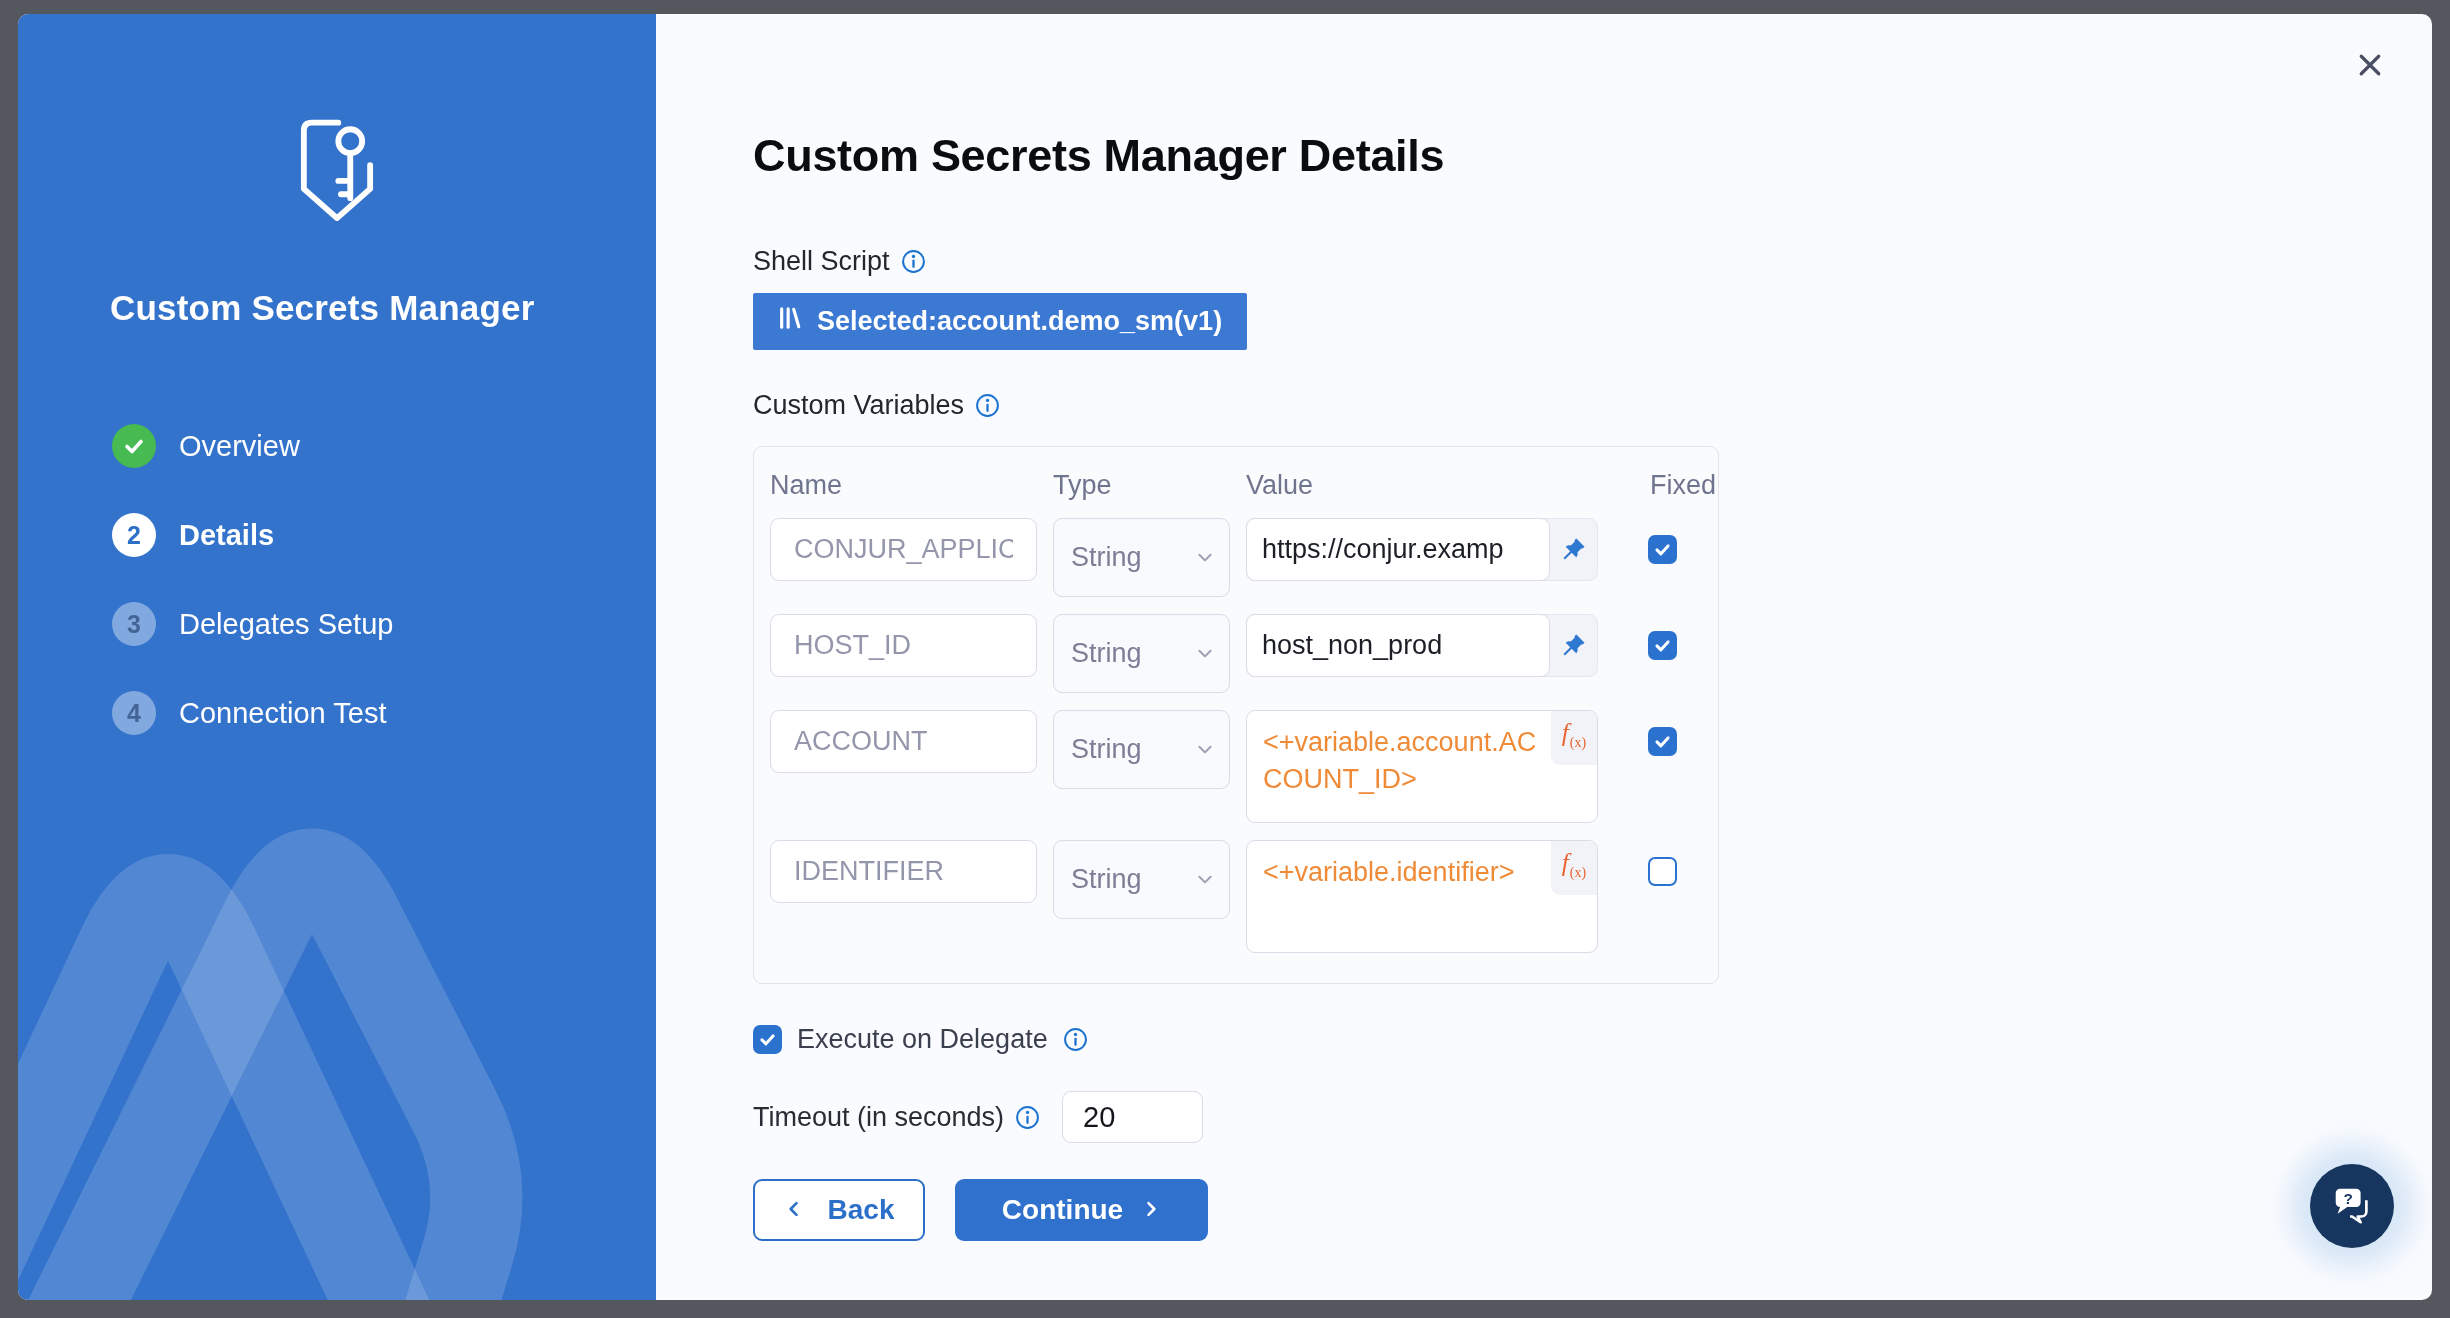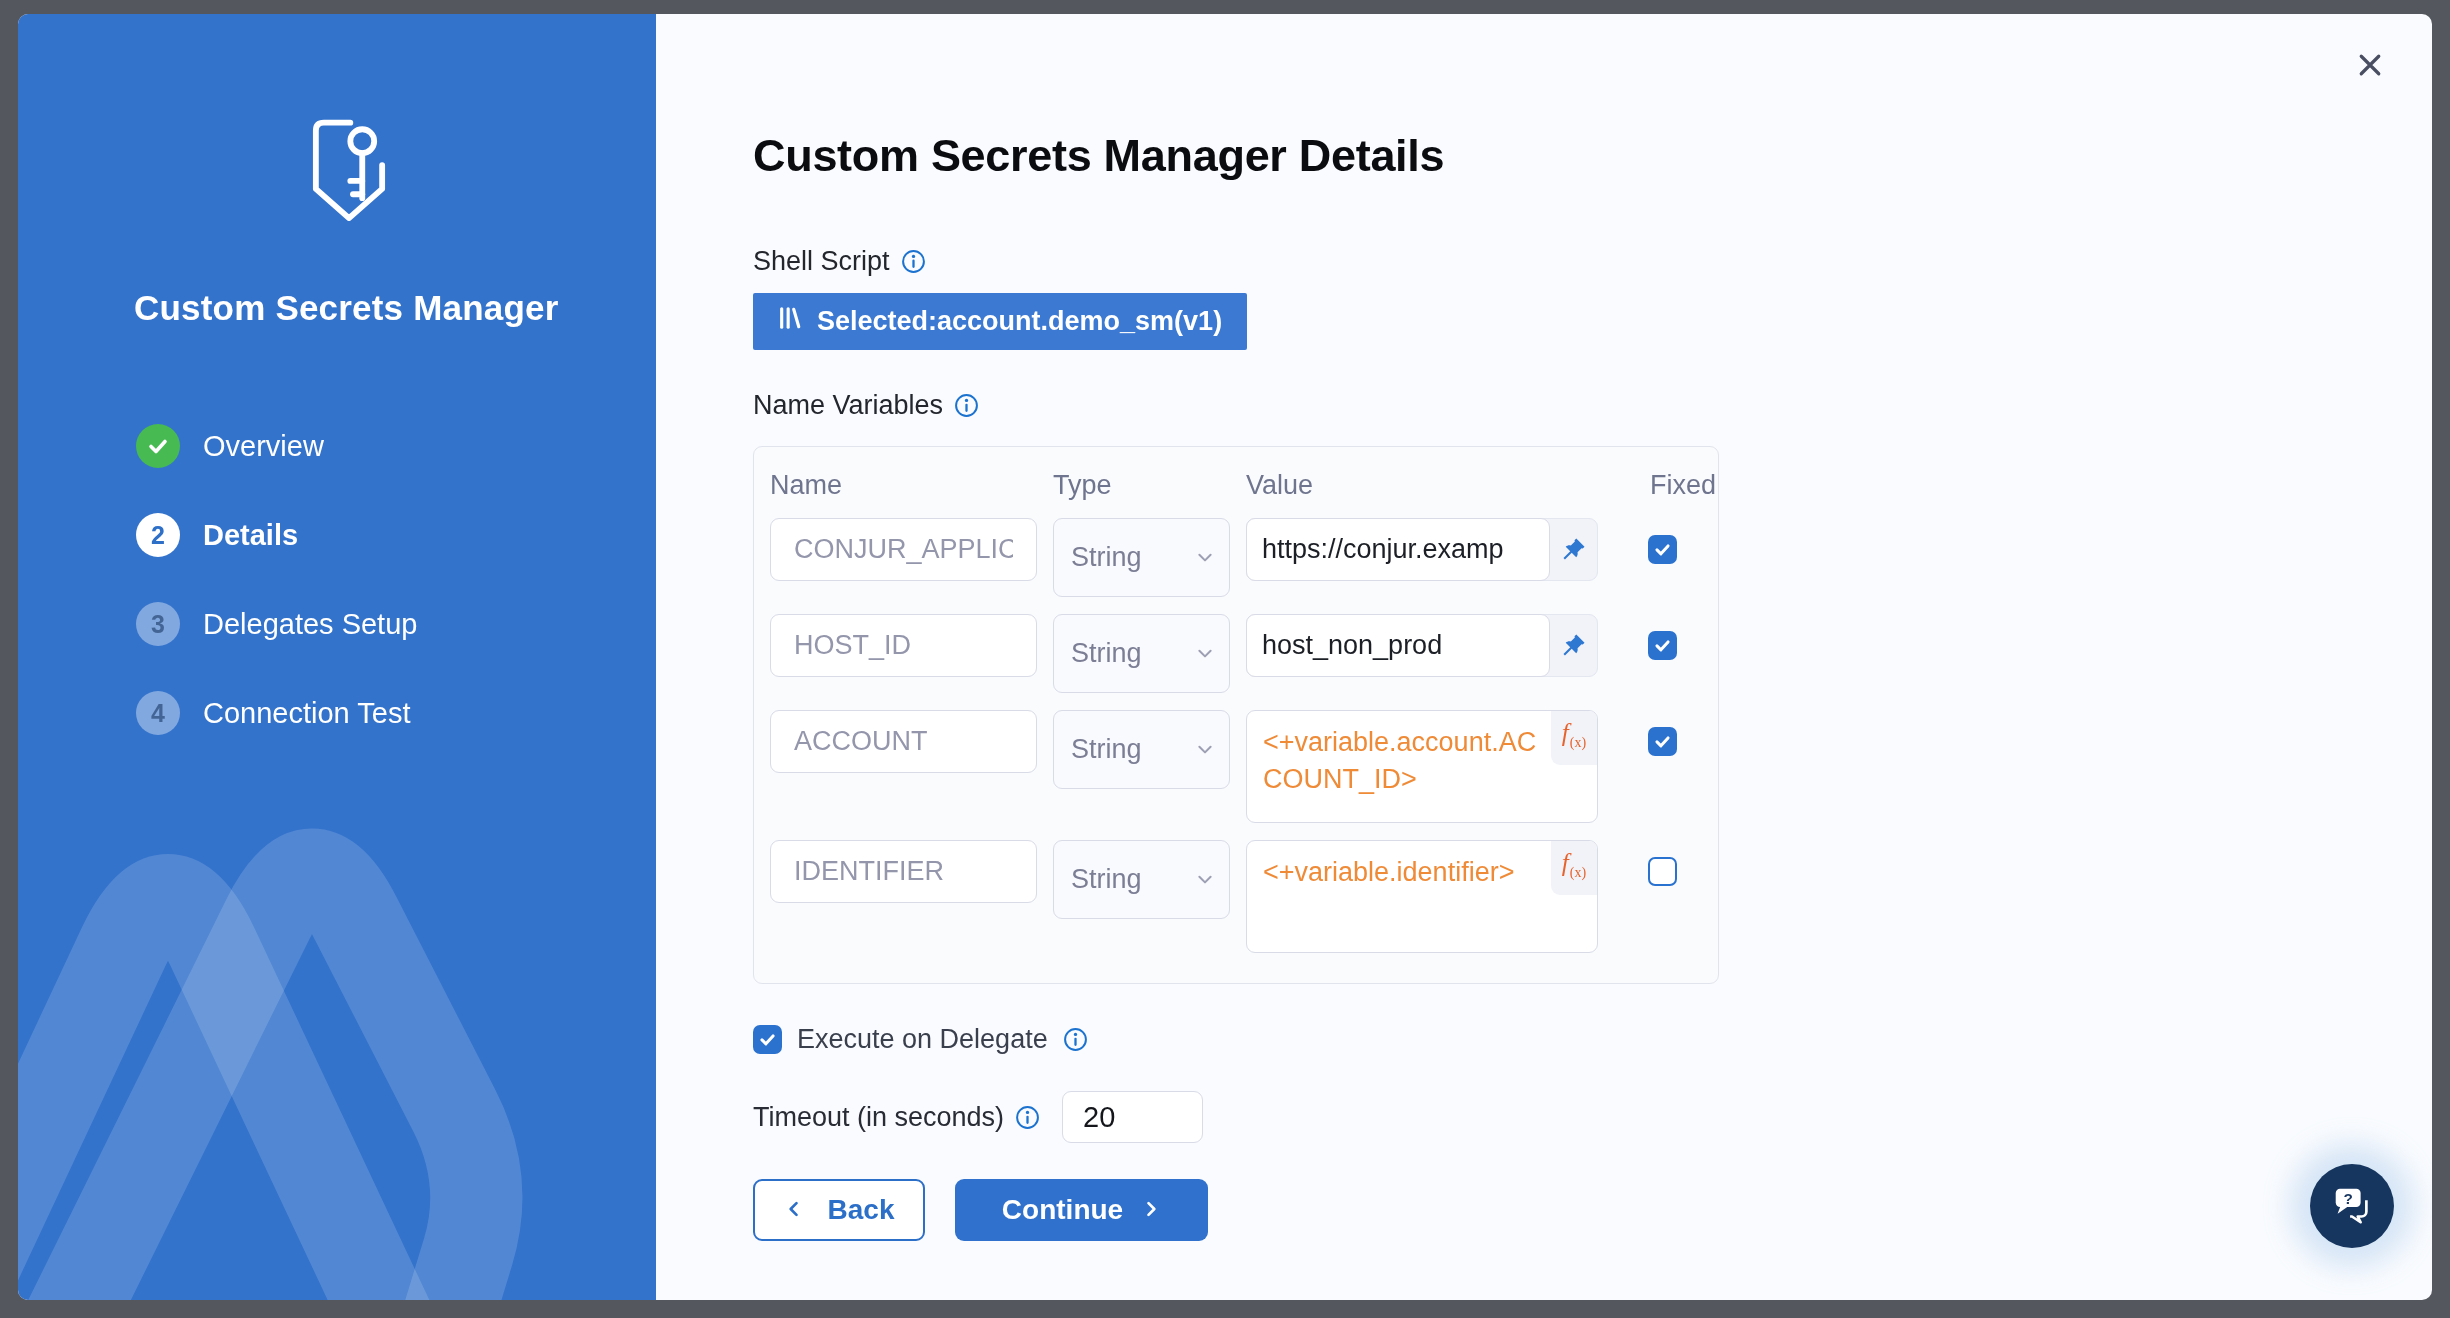--- a/index.html
+++ b/index.html
@@ -5,21 +5,21 @@
   * { margin:0; padding:0; box-sizing:border-box; }
   html,body { width:2450px; height:1318px; }
   body { font-family:"Liberation Sans","DejaVu Sans",sans-serif; background:#54575D; }
 
   .canvas { position:relative; width:2450px; height:1318px; background:#54575D; overflow:hidden; }
 
   .modal { position:absolute; left:18px; top:14px; width:2414px; height:1286px;
            border-radius:10px; overflow:hidden; display:flex; background:#F9FBFE; }
 
   
-  .sidebar { position:relative; width:638px; flex-shrink:0; background:#3473CC; overflow:hidden;padding-left:24px; }
+  .sidebar { position:relative; width:638px; flex-shrink:0; background:#3473CC; overflow:hidden; }
   .watermark { position:absolute; left:0; top:0; width:638px; height:1286px; pointer-events:none; }
   .sidebar-icon-wrap { position:relative; margin-top:102px; display:flex; justify-content:center; }
   .sidebar-title { position:relative; margin-top:54px; padding-left:92px; color:#FFFFFF;
                    font-size:35px; font-weight:bold; letter-spacing:0.2px; }
   .steps { position:relative; margin-top:96px; list-style:none; }
   .step { display:flex; align-items:center; gap:23px; padding-left:94px; margin-bottom:45px; height:44px; }
   .step-circle { width:44px; height:44px; border-radius:50%; flex-shrink:0;
                  display:flex; align-items:center; justify-content:center;
                  font-size:25px; font-weight:bold; }
   .step-circle.done   { background:#47BA51; }
@@ -184,21 +184,21 @@
                 <line x1="4" y1="3" x2="4" y2="23"></line>
                 <line x1="11" y1="3" x2="11" y2="23"></line>
                 <line x1="17" y1="3.5" x2="22.5" y2="22.5"></line>
               </g>
             </svg>
         </span>
         <span>Selected:account.demo_sm(v1)</span>
       </button>
 
       <div class="field-label-row mt-vars">
-        <span class="field-label">Name Variables</span>
+        <span class="field-label">Custom Variables</span>
         <span class="info-icon">
           <svg width="25" height="25" viewBox="0 0 24 24">
               <circle cx="12" cy="12" r="10" fill="none" stroke="#1B72CF" stroke-width="1.9"></circle>
               <circle cx="12" cy="7.1" r="1.6" fill="#1B72CF"></circle>
               <rect x="10.9" y="10.2" width="2.2" height="8" rx="1.1" fill="#1B72CF"></rect>
             </svg>
         </span>
       </div>
 
       <div class="vars-table">

